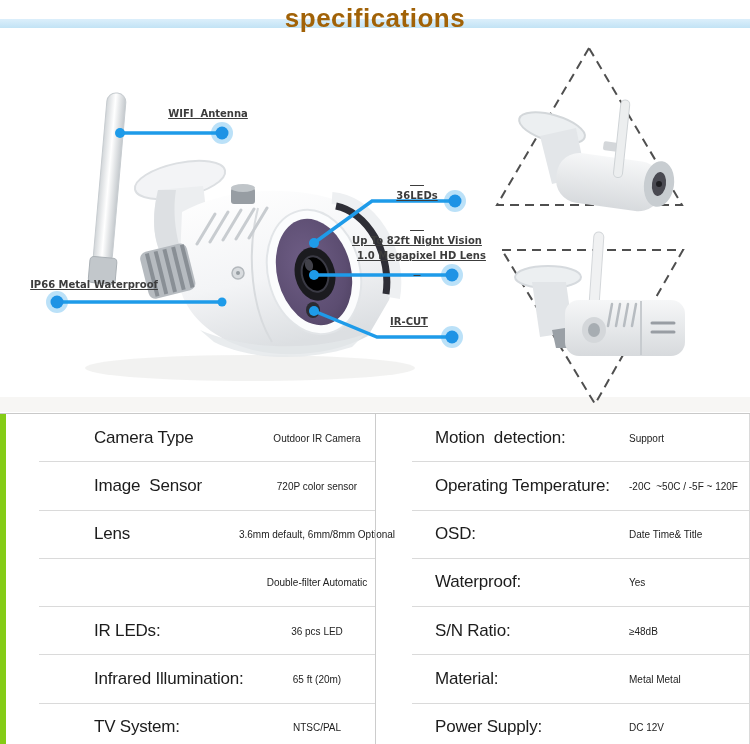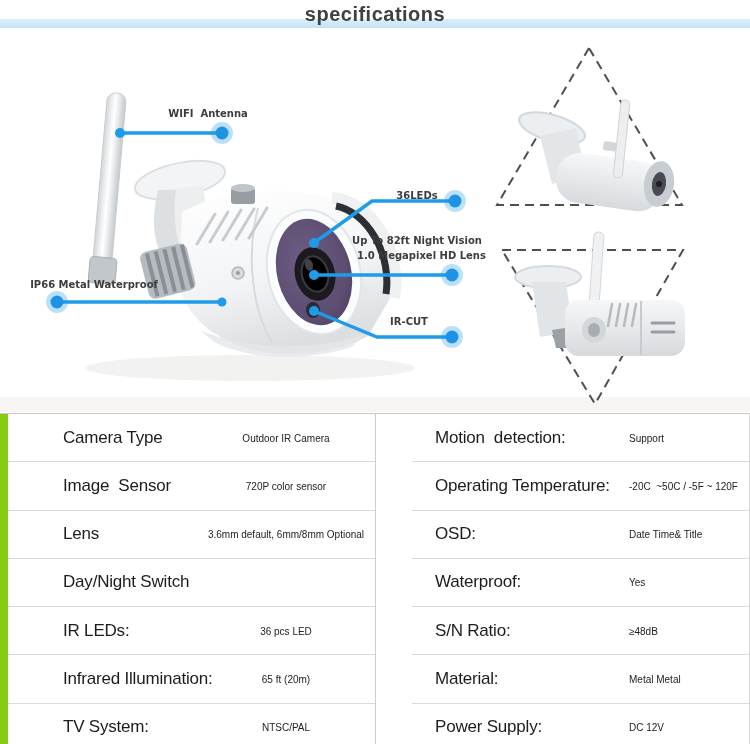--- a/index.html
+++ b/index.html
@@ -4,39 +4,39 @@
 <style>
   html,body{margin:0;padding:0;}
   body{
     width:750px;height:744px;position:relative;overflow:hidden;background:#ffffff;
     font-family:"Liberation Sans",sans-serif;
   }
   
   .title-band{position:absolute;top:19px;left:0;width:750px;height:9px;
     background:linear-gradient(#dceffb,#c2e3f5);}
   .page-title{position:absolute;top:3px;left:0;width:750px;text-align:center;
-    font-size:20px;font-weight:bold;color:#404040;letter-spacing:.5px;z-index:2;}
+    font-size:26px;font-weight:bold;color:#a16207;letter-spacing:.5px;z-index:2;}
   
   .hero{position:absolute;top:0;left:0;width:750px;height:415px;}
   .hero svg{position:absolute;top:0;left:0;}
   .photo-band{position:absolute;top:397px;left:0;width:750px;height:15px;background:#f7f6f4;}
   .callout-label{
     position:absolute;font-family:"DejaVu Sans",sans-serif;font-weight:bold;
-    font-size:10px;color:#3c3c3c;text-align:center;white-space:pre;line-height:15px;z-index:3;
+    font-size:10px;color:#3c3c3c;text-align:center;white-space:pre;line-height:15px;z-index:3;text-decoration:underline;
   }
   .cl-wifi{left:160px;top:106px;width:96px;}
   .cl-leds{left:347px;top:158px;width:140px;}
   .cl-lens{left:357px;top:248px;width:124px;}
   .cl-ircut{left:378px;top:314px;width:62px;}
   .cl-ip66{left:28px;top:277px;width:132px;}
   
   .spec-table{position:absolute;top:413px;left:0;width:750px;height:331px;
     border-top:1px solid #c9c9c9;display:flex;background:#fff;}
   .spec-col{width:375px;box-sizing:border-box;position:relative;}
-  .spec-col.left-col{border-left:8px solid #84cc16;}
+  .spec-col.left-col{border-left:6px solid #84cc16;padding-left:33px;}
   .spec-col.right-col{border-left:1px solid #cccccc;border-right:1px solid #dadada;padding-left:36px;}
   .spec-row{height:47.28px;display:flex;align-items:center;position:relative;
     border-bottom:1px solid #dadada;}
   .spec-row:last-child{border-bottom:none;}
   .spec-label{font-size:17px;color:#1c1c1c;letter-spacing:-.2px;white-space:pre;}
   .left-col .spec-label{margin-left:55px;}
   .right-col .spec-label{margin-left:23px;}
   .spec-value{position:absolute;font-size:10px;color:#222;white-space:pre;top:50%;
     transform:translateY(-50%);}
   .left-col .spec-value{left:186px;width:184px;text-align:center;}
@@ -218,21 +218,21 @@
     </div>
     <div class="spec-row">
       <span class="spec-label">Image  Sensor</span>
       <span class="spec-value">720P color sensor</span>
     </div>
     <div class="spec-row">
       <span class="spec-label">Lens</span>
       <span class="spec-value">3.6mm default, 6mm/8mm Optional</span>
     </div>
     <div class="spec-row">
-      <span class="spec-label">Day/Night Switch</span>
+      <span class="spec-value">Double-filter Automatic</span>
     </div>
     <div class="spec-row">
       <span class="spec-label">IR LEDs:</span>
       <span class="spec-value">36 pcs LED</span>
     </div>
     <div class="spec-row">
       <span class="spec-label">Infrared Illumination:</span>
       <span class="spec-value">65 ft (20m)</span>
     </div>
     <div class="spec-row">

